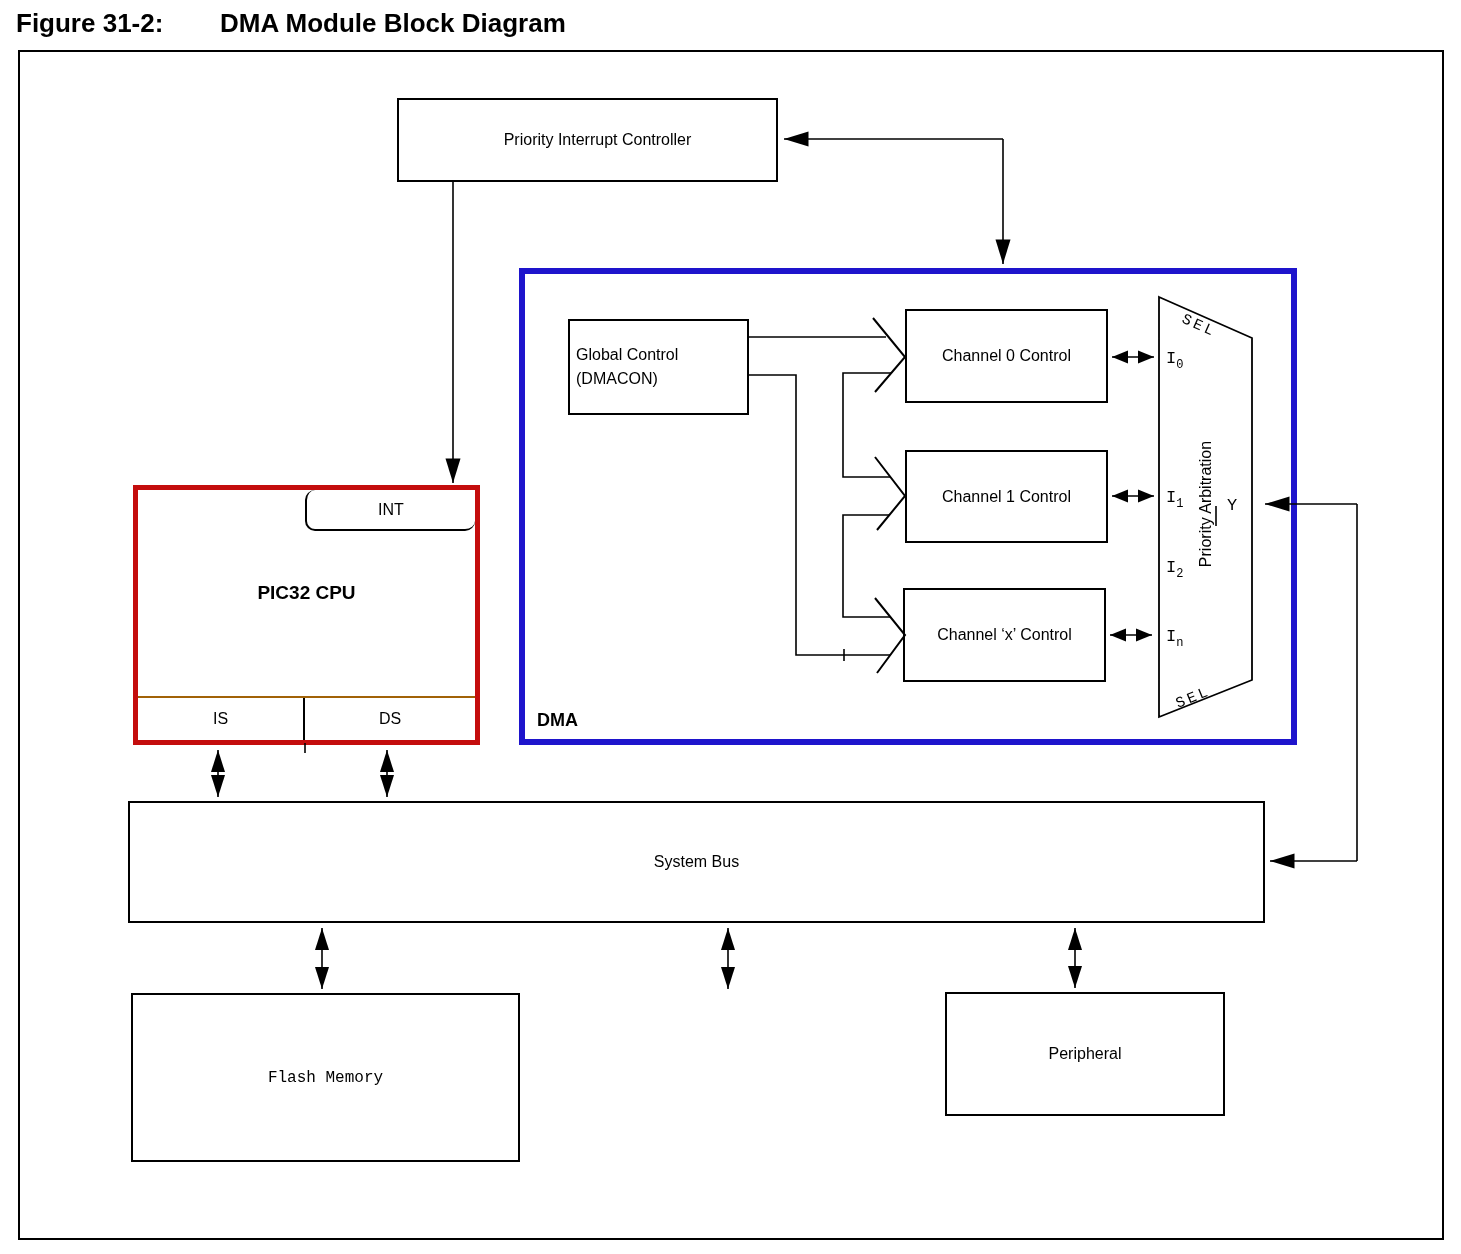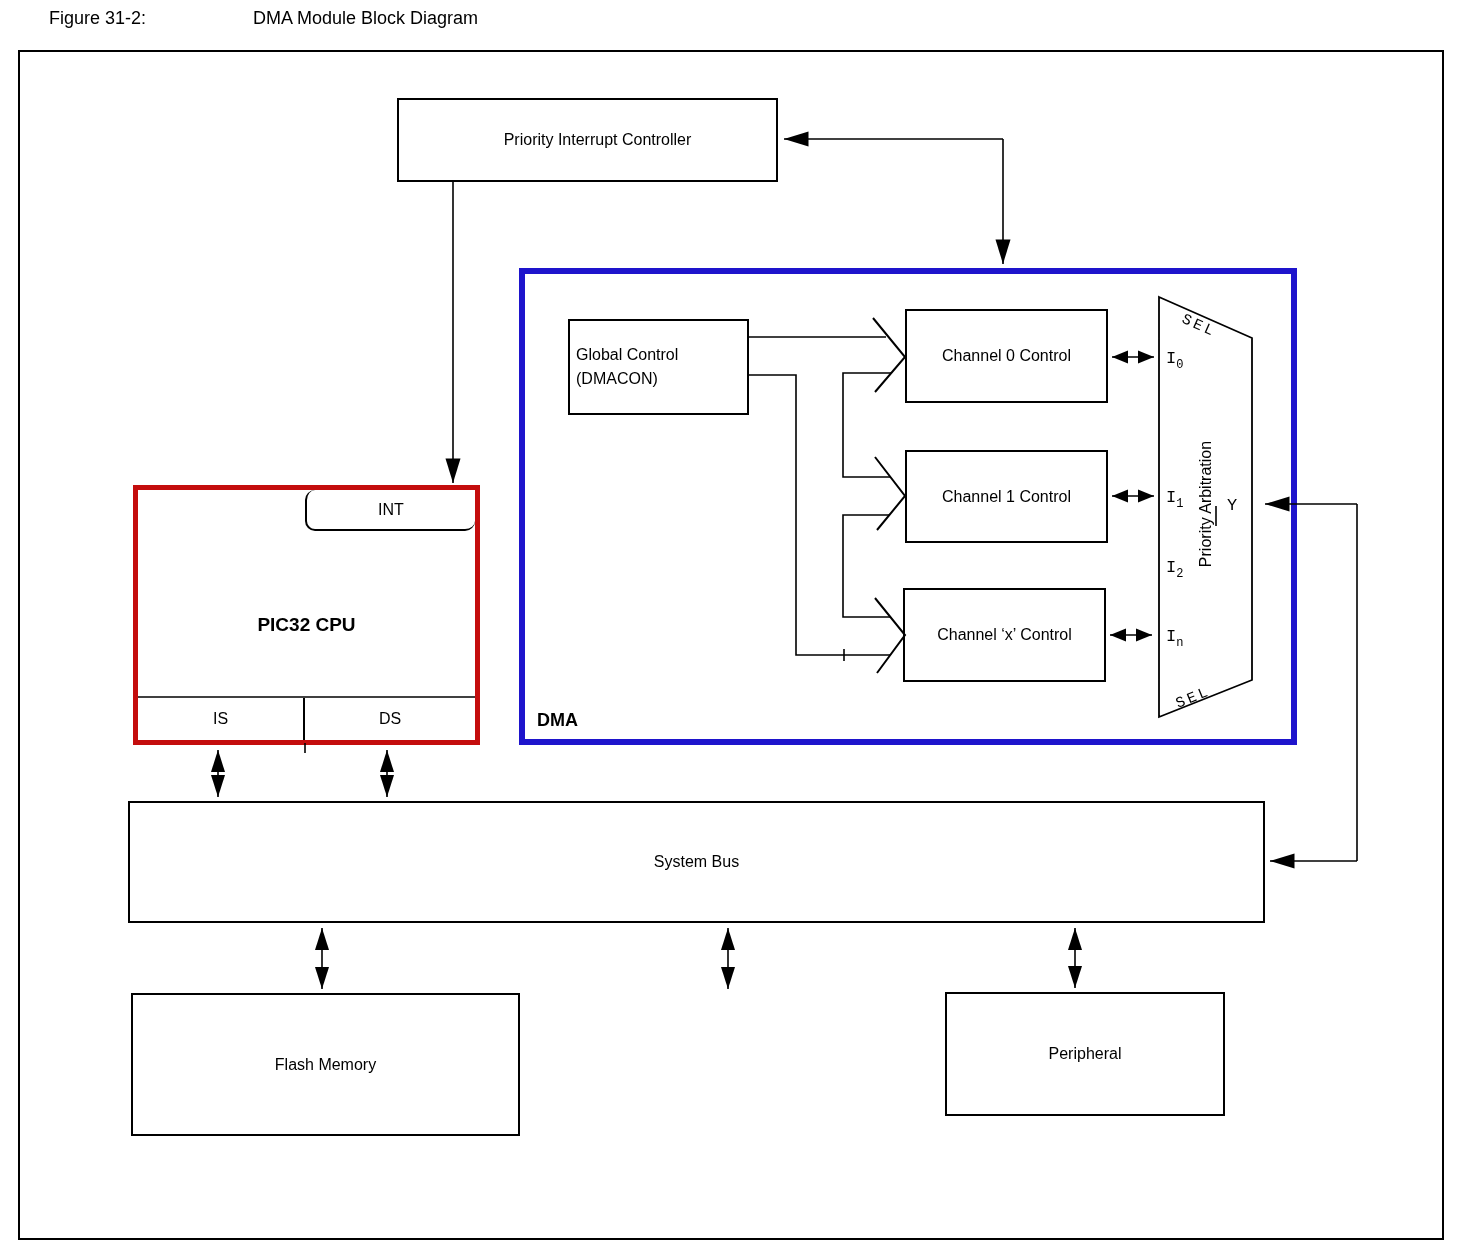--- a/index.html
+++ b/index.html
@@ -1,20 +1,20 @@
 <!DOCTYPE html>
 <html style="--dma_border: #1e14cc; --cpu_border: #c40d0d;"><head>
 <meta charset="utf-8">
 <style>
   html,body{margin:0;padding:0;background:#fff;}
   .canvas{
     position:relative;width:1461px;height:1254px;background:#fff;
     font-family:"Liberation Sans",sans-serif;color:#000;overflow:hidden;
   }
-  .title span{position:absolute;top:8px;font-size:18px;font-weight:normal;white-space:nowrap;margin-left:33px;}
+  .title span{position:absolute;top:8px;font-size:26px;font-weight:bold;white-space:nowrap;}
   .t1{left:16px;} .t2{left:220px;}
   .frame{position:absolute;left:18px;top:50px;width:1426px;height:1190px;
     border:2px solid #000;box-sizing:border-box;}
   .box{position:absolute;border:2px solid #000;box-sizing:border-box;background:#fff;
     display:flex;align-items:center;justify-content:center;font-size:16px;text-align:center;}
   .pic{left:397px;top:98px;width:381px;height:84px;padding-left:20px;}
   .dmabox{position:absolute;left:519px;top:268px;width:778px;height:477px;
     border:6px solid var(--dma_border,#1e14cc);box-sizing:border-box;background:transparent;}
   .dma-label{position:absolute;left:12px;bottom:8px;font-size:18px;font-weight:bold;}
   .global{left:568px;top:319px;width:181px;height:96px;justify-content:flex-start;}
@@ -22,27 +22,27 @@
   .ch0{left:905px;top:309px;width:203px;height:94px;}
   .ch1{left:905px;top:450px;width:203px;height:93px;}
   .chx{left:903px;top:588px;width:203px;height:94px;}
   .cpu{position:absolute;left:133px;top:485px;width:347px;height:260px;
     border:5px solid var(--cpu_border,#c40d0d);box-sizing:border-box;background:#fff;}
   .cpu-inner{position:absolute;inset:0;}
   .int{position:absolute;left:167px;top:0;right:0;height:39px;
     border-left:2px solid #000;border-bottom:2px solid #000;
     display:flex;align-items:center;justify-content:center;font-size:16px;border-radius:10px;}
   .cpu-name{position:absolute;left:0;right:0;top:92px;text-align:center;
-    font-size:19px;font-weight:bold;margin-top:32px;}
-  .isds{position:absolute;left:0;right:0;bottom:0;height:42px;border-top:2px solid #404040;display:flex;}
+    font-size:19px;font-weight:bold;}
+  .isds{position:absolute;left:0;right:0;bottom:0;height:42px;border-top:2px solid #a16207;display:flex;}
   .isds .cell{display:flex;align-items:center;justify-content:center;font-size:16px;}
   .isds .c1{width:165px;border-right:2px solid #000;}
   .isds .c2{flex:1;}
   .bus{left:128px;top:801px;width:1137px;height:122px;border-width:2px;}
-  .flash{left:131px;top:993px;width:389px;height:143px;}
+  .flash{left:131px;top:993px;width:389px;height:169px;font-family:Liberation Mono, monospace;}
   .dram{left:624px;top:993px;width:224px;height:175px;}
   .periph{left:945px;top:992px;width:280px;height:124px;}
   svg.overlay{position:absolute;left:0;top:0;pointer-events:none;z-index:6;}
   svg.overlay line, svg.overlay polyline, svg.overlay polygon{stroke:#000;}
   .mono{font-family:"Liberation Mono","DejaVu Sans Mono",monospace;}
 </style>
 </head>
 <body>
 
 <div class="canvas">

